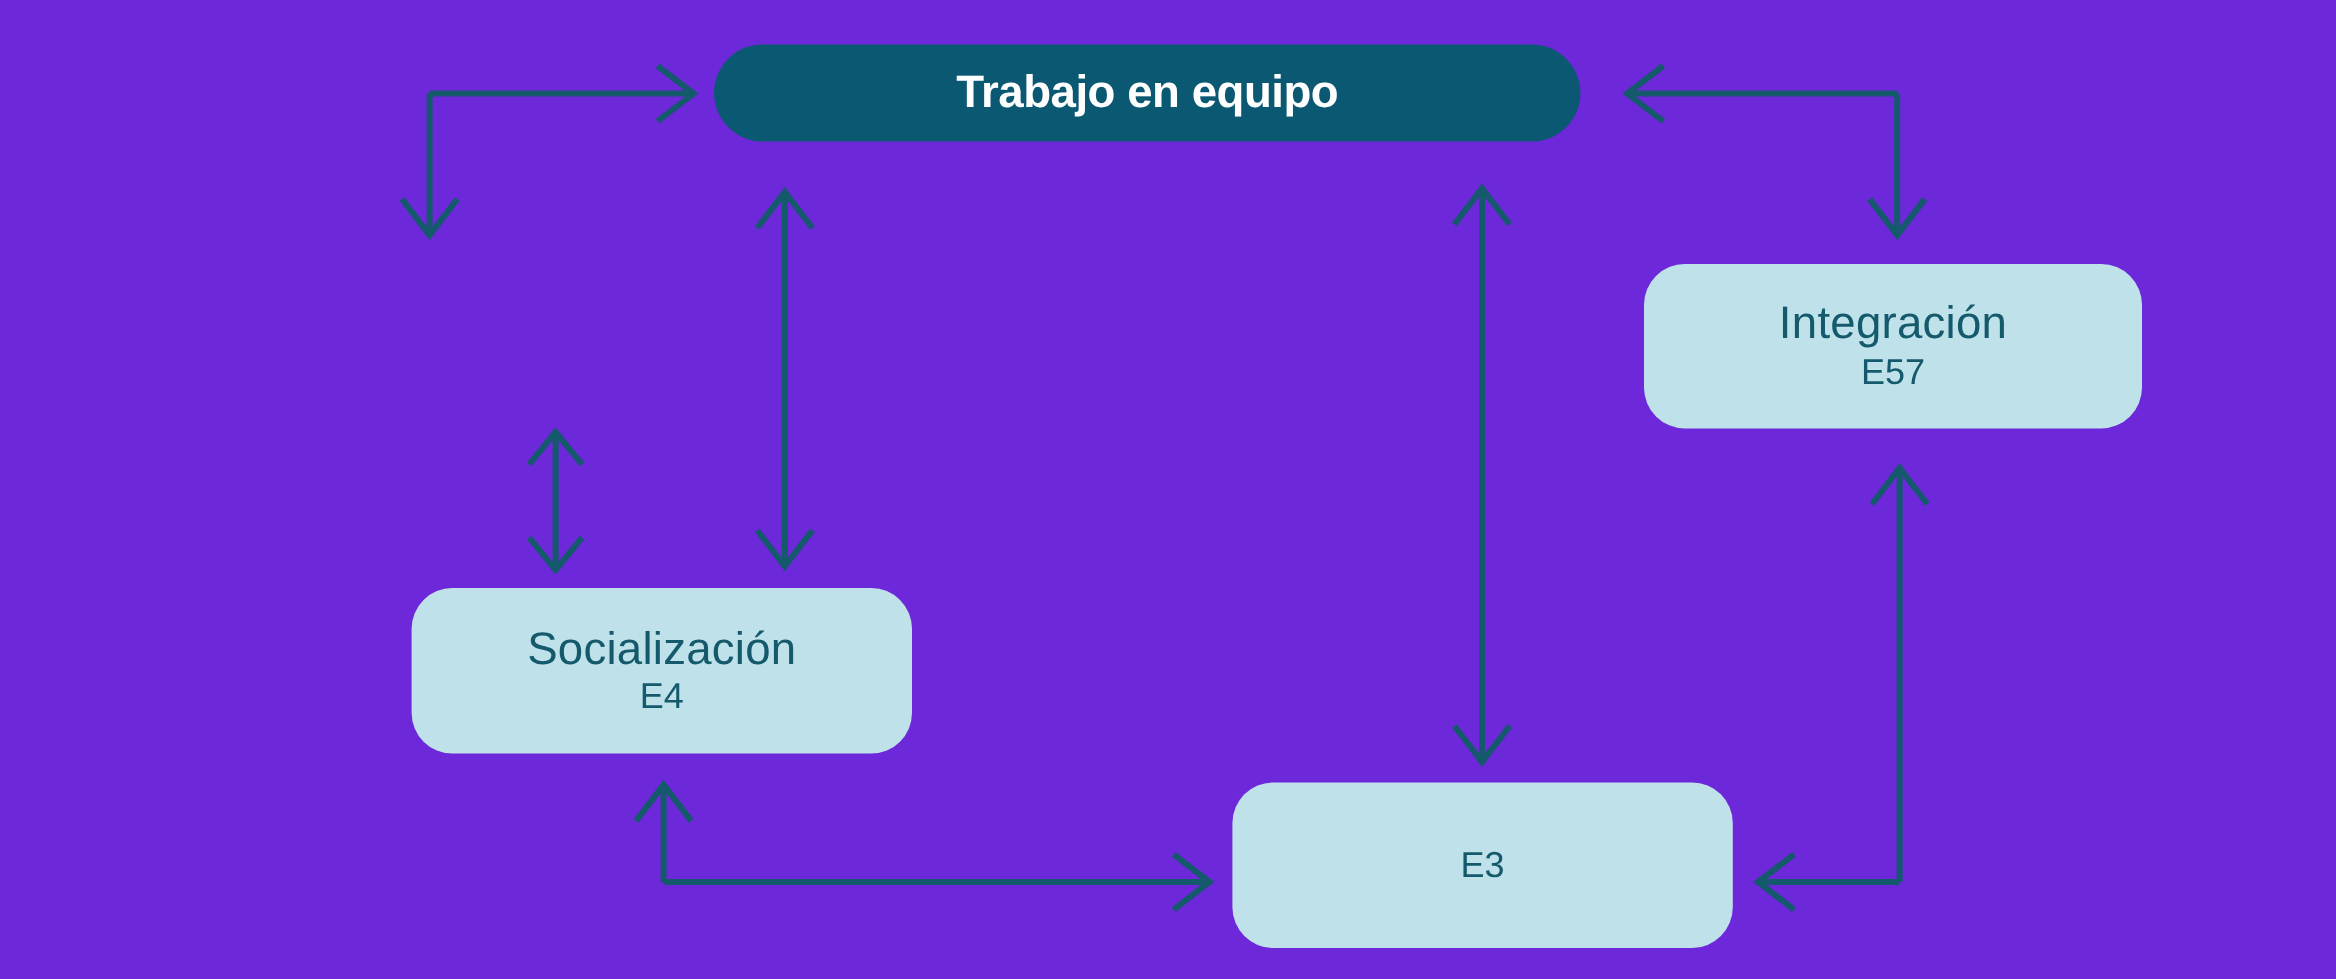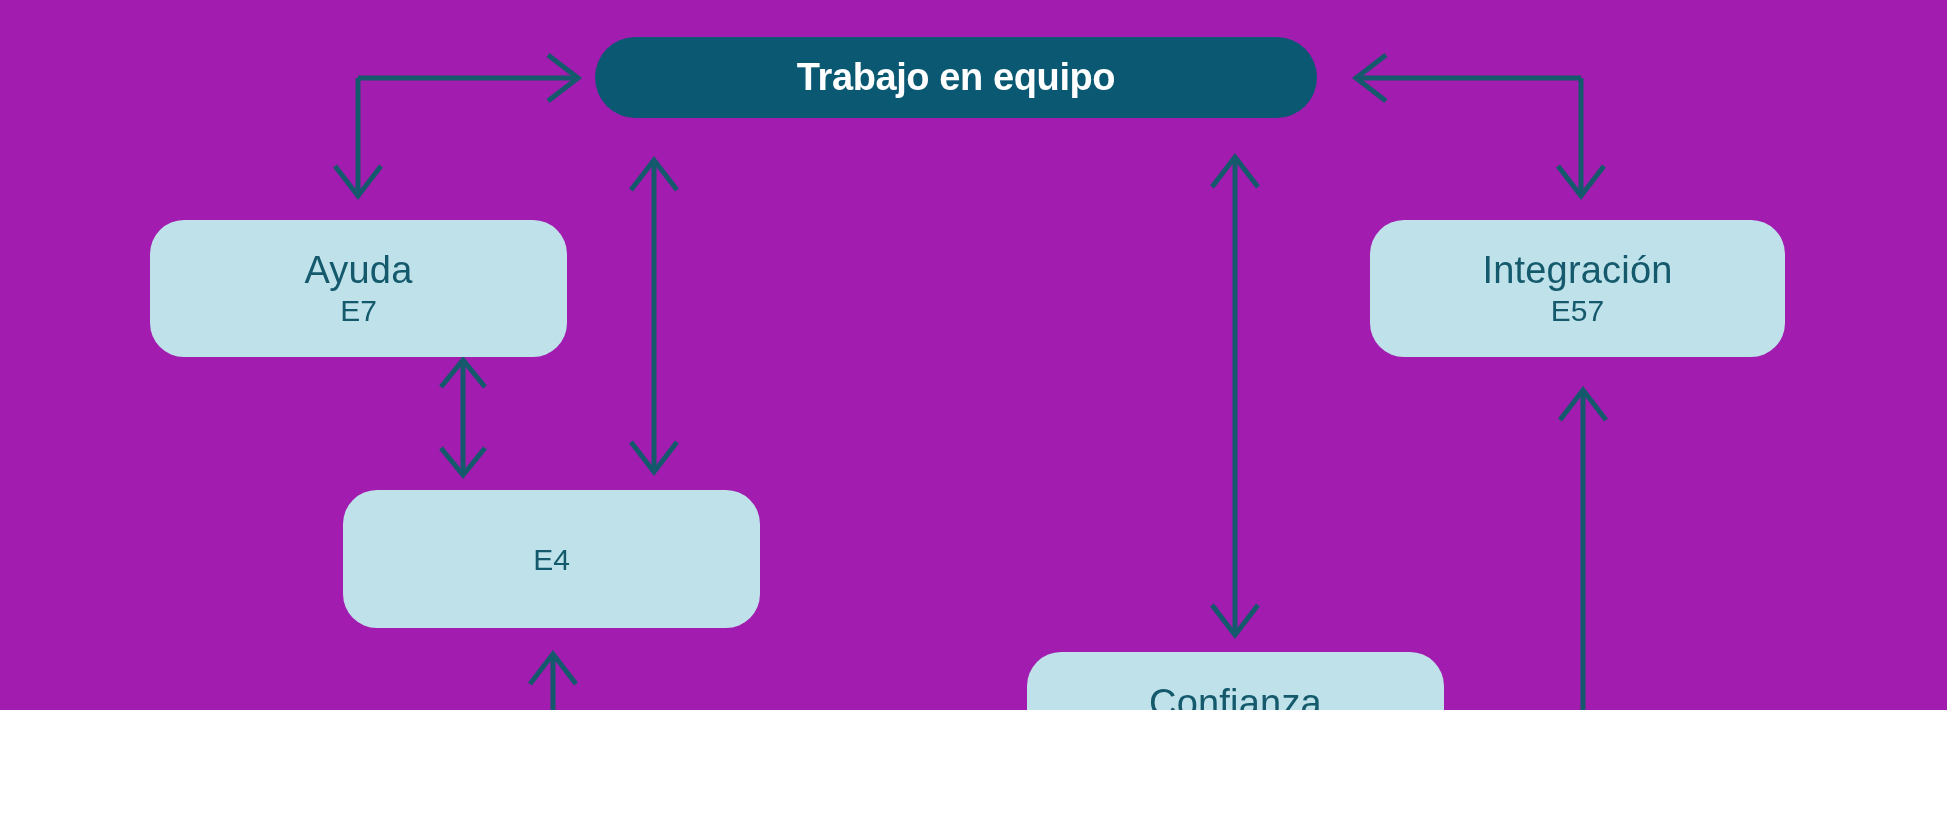--- a/index.html
+++ b/index.html
@@ -3,22 +3,22 @@
 <meta charset="utf-8">
 <style>
   html, body {
     margin: 0;
     padding: 0;
     background: #ffffff;
   }
   #canvas {
     position: relative;
     width: 1947px;
-    height: 710px;
-    background: #a21caf;
+    height: 816px;
+    background: #6d28d9;
     overflow: hidden;
     font-family: "Liberation Sans", sans-serif;
   }
   #arrows {
     position: absolute;
     left: 0;
     top: 0;
     width: 1947px;
     height: 816px;
   }
@@ -119,32 +119,28 @@
         <polyline points="1495,712 1465,735 1495,758"></polyline>
       </g>
 
     </g>
   </svg>
 
   <div id="node-trabajo" class="node node-dark">
     <div class="node-title">Trabajo en equipo</div>
   </div>
 
-  <div id="node-ayuda" class="node node-light">
-    <div class="node-title">Ayuda</div>
-    <div class="node-code">E7</div>
-  </div>
 
   <div id="node-integracion" class="node node-light">
     <div class="node-title">Integración</div>
     <div class="node-code">E57</div>
   </div>
 
   <div id="node-socializacion" class="node node-light">
+    <div class="node-title">Socialización</div>
     <div class="node-code">E4</div>
   </div>
 
   <div id="node-confianza" class="node node-light">
-    <div class="node-title">Confianza</div>
     <div class="node-code">E3</div>
   </div>
 
 </div>
 
 </body></html>

